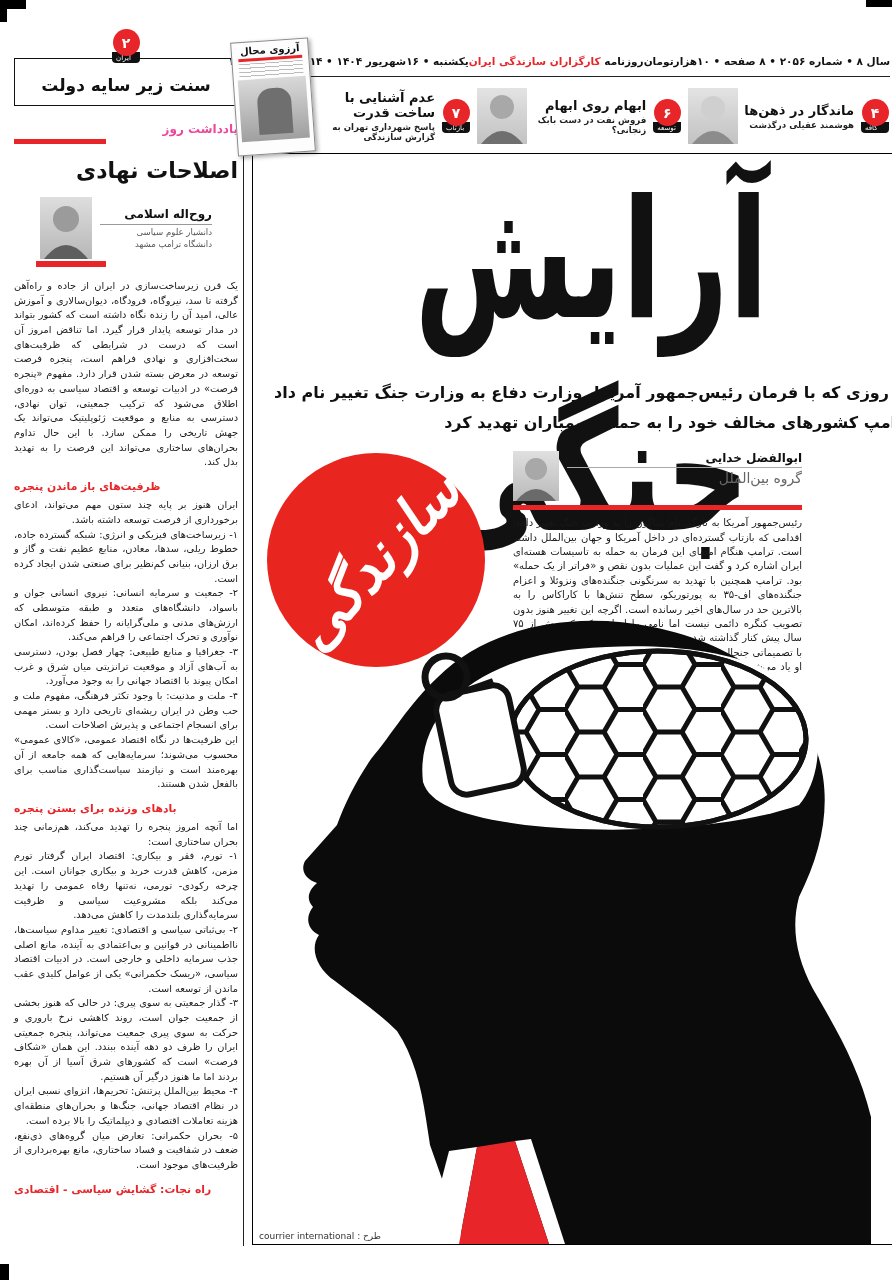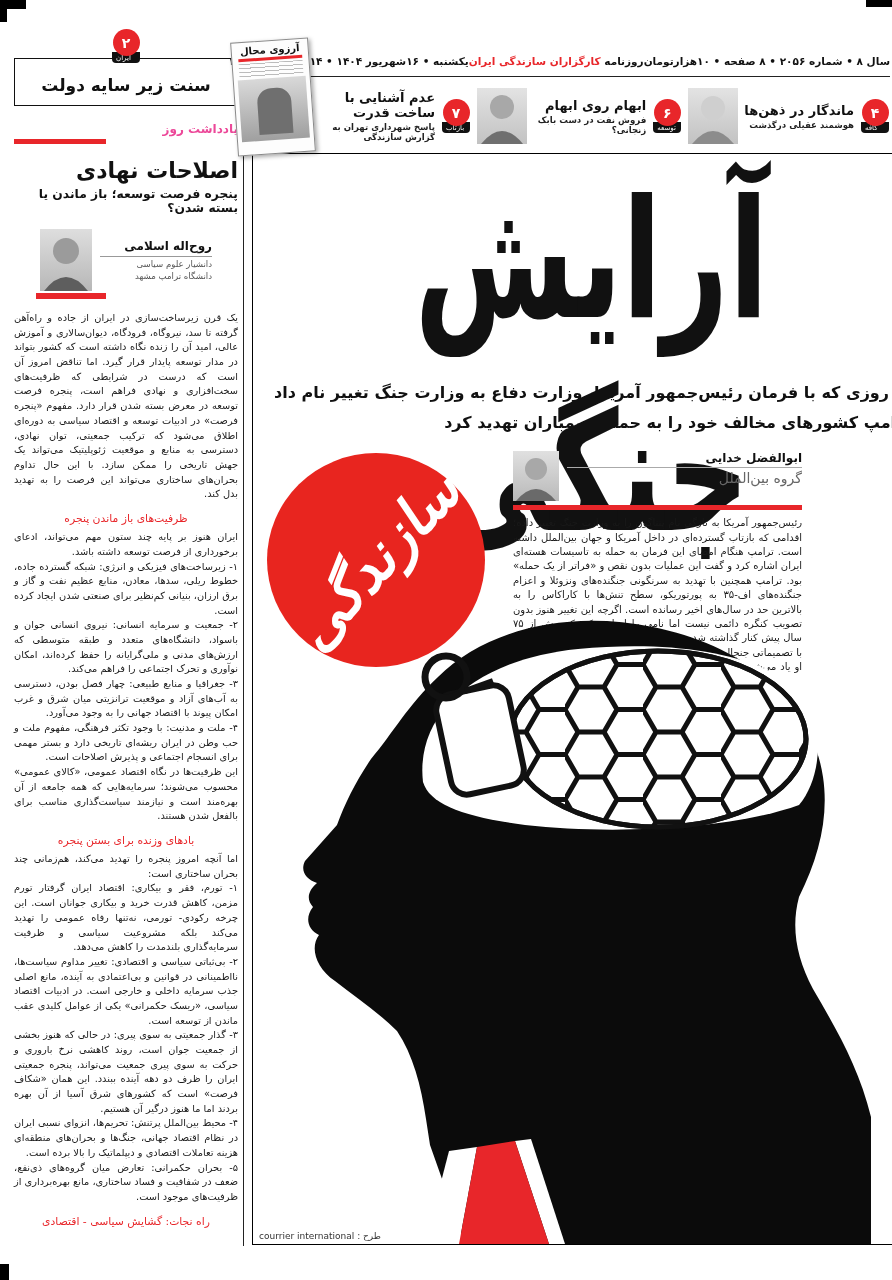--- a/index.html
+++ b/index.html
@@ -52,21 +52,21 @@
   .side-sub{font-size:12.3px;font-weight:bold;text-align:right;}
   .side-author{display:flex;flex-direction:row;align-items:flex-start;gap:8px;margin:14px 0 10px;position:relative;min-height:72px;justify-content:center;}
   .sa-photo{width:52px;height:62px;background:linear-gradient(#dedede,#b7b7b7);overflow:hidden;flex:0 0 auto;}
   .sa-redbar{position:absolute;right:132px;top:64px;width:70px;height:6px;background:#e8262a;}
   .sa-text{padding-top:10px;width:112px;}
   .sa-name{font-weight:bold;font-size:12px;border-bottom:1px solid #999;padding-bottom:3px;}
   .sa-role{font-size:8.6px;color:#555;margin-top:2px;}
   .side-body{font-size:9.8px;line-height:1.5;text-align:justify;color:#191919;}
   .side-body p{margin:0 0 4px;}
   .prewrap{white-space:pre-line;}
-  .side-sec-h{color:#e8262a;font-weight:normal;font-size:10.8px;margin:9px 0 3px;text-align:center;}
+  .side-sec-h{color:#e8262a;font-weight:bold;font-size:10.8px;margin:9px 0 3px;text-align:left;}
   
   .mainbox{position:absolute;left:252px;top:153px;width:679px;height:1092px;border:1.6px solid #000;box-sizing:border-box;}
   .main-headline{font-size:116px;font-weight:bold;text-align:center;margin:0;line-height:150px;height:218px;
                  transform:scaleY(1.42);transform-origin:top center;letter-spacing:-2px;}
   .deck{text-align:right;font-size:16px;font-weight:bold;line-height:1.85;margin:6px 18px 0;}
   .article{position:relative;margin:14px 8px 0 8px;padding-left:4px;height:222px;overflow:hidden;}
   .logo-circle{float:left;width:218px;height:214px;border-radius:50%;background:#e8251f;
                margin:2px 10px 6px 2px;display:flex;align-items:center;justify-content:center;
                shape-outside:circle(50%);}
   .logo-circle span{color:#fff;font-size:58px;font-weight:bold;font-style:italic;
@@ -160,21 +160,20 @@
         <div class="num">۲</div>
         <div class="tag">ایران</div>
       </div>
       <div class="side-box-title">سنت زیر سایه دولت</div>
     </div>
 
     <div class="note-label">یادداشت روز</div>
     <div class="note-bar"></div>
 
     <h2 class="side-headline">اصلاحات نهادی</h2>
-    <div class="side-sub">پنجره فرصت توسعه؛ باز ماندن یا بسته شدن؟</div>
 
     <div class="side-author">
       <div class="sa-text">
         <div class="sa-name">روح‌اله اسلامی</div>
         <div class="sa-role">دانشیار علوم سیاسی</div>
         <div class="sa-role">دانشگاه ترامپ مشهد</div>
       </div>
       <div class="sa-photo">
         <svg width="52" height="62" viewBox="0 0 52 62">
             <circle cx="26" cy="22" r="13" fill="#9b9b9b"></circle>

